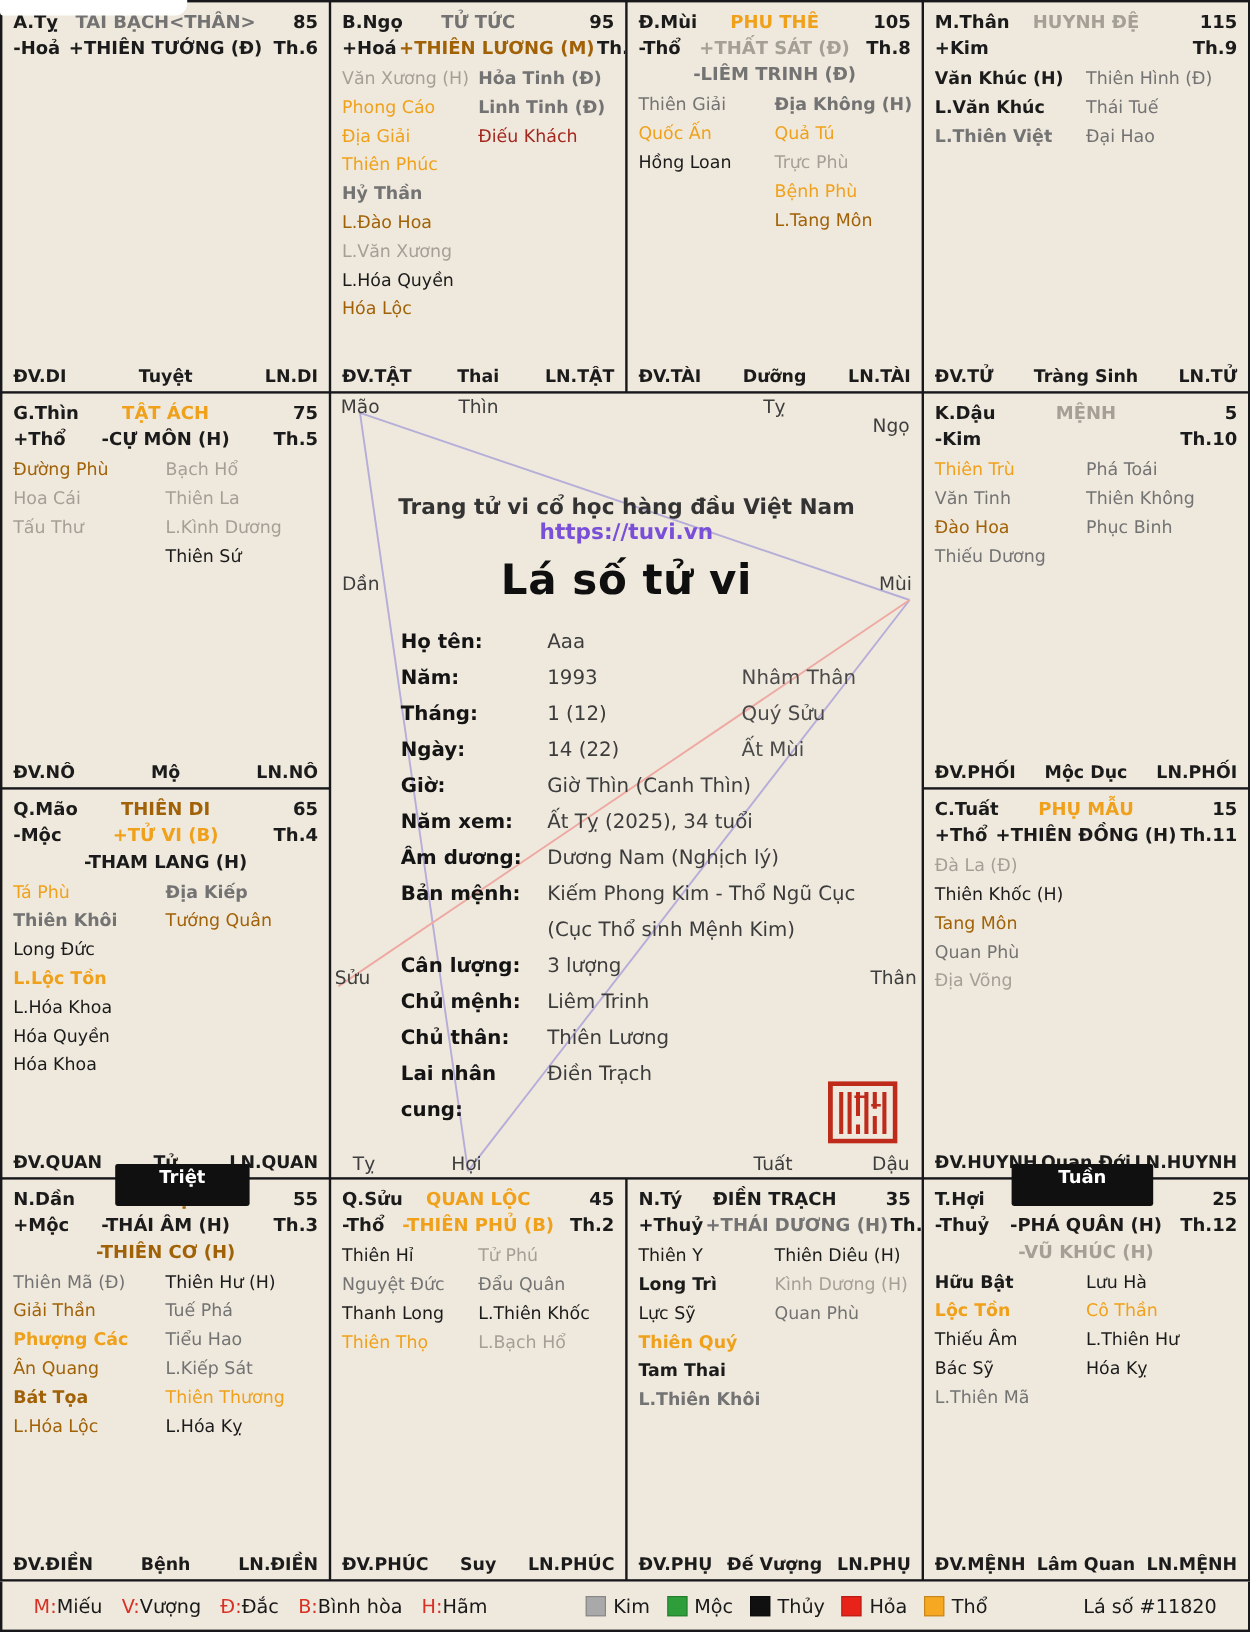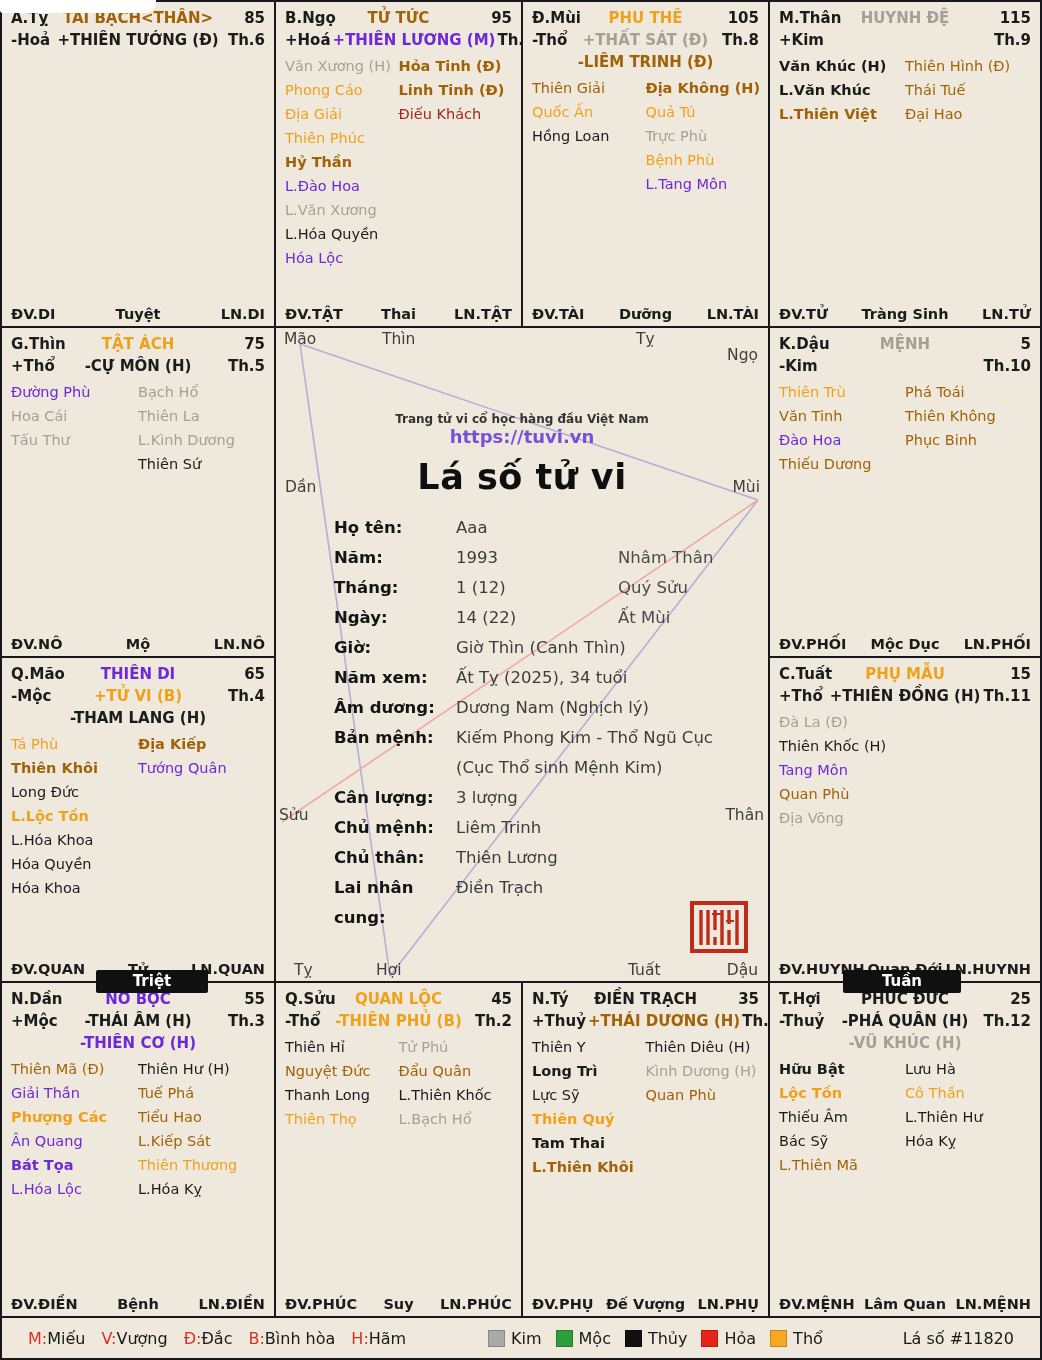--- a/index.html
+++ b/index.html
@@ -19,42 +19,42 @@
   .hrow{display:grid;grid-template-columns:1fr auto 1fr;font-weight:700;font-size:15px;line-height:22px;align-items:baseline;}
   .hrow .l{text-align:left;white-space:nowrap}.hrow .c{text-align:center;white-space:nowrap;padding:0 2px}.hrow .r{text-align:right;white-space:nowrap}
   .mstar2{text-align:center;font-weight:700;font-size:15px;line-height:22px;}
   .cols{display:flex;margin-top:3px;}
   .col{width:50%;font-size:14.5px;line-height:24px;}
   .col span{display:block;white-space:nowrap;}
   .foot{position:absolute;left:9px;right:9px;bottom:4px;display:grid;
         grid-template-columns:1fr auto 1fr;font-size:14.5px;font-weight:700;}
   .foot .f-l{text-align:left}.foot .f-c{text-align:center}.foot .f-r{text-align:right}
   
-  .c-red{color:#a16207}.c-dred{color:#a3271f}.c-org{color:#f0a11c}
-  .c-grn{color:#6d28d9}.c-gry{color:#a5a096}.c-blk{color:#1b1b1b}
+  .c-red{color:#737373}.c-dred{color:#a3271f}.c-org{color:#f0a11c}
+  .c-grn{color:#a16207}.c-gry{color:#a5a096}.c-blk{color:#1b1b1b}
   .b{font-weight:700}
   
   .center{position:relative;font-size:16px;}
   .lines{position:absolute;inset:0;z-index:0;}
   .corner{position:absolute;font-size:15.5px;color:#3e3e3e;z-index:1;}
   .pos-t1{left:8px;top:2px}.pos-t2{left:106px;top:2px}.pos-t3{left:360px;top:2px}.pos-t4{right:10px;top:18px}
   .pos-l1{left:9px;top:150px}.pos-r1{right:8px;top:150px}
   .pos-l2{left:3px;top:478px}.pos-r2{right:4px;top:478px}
   .pos-b1{left:18px;bottom:2px}.pos-b2{left:100px;bottom:2px}.pos-b3{left:352px;bottom:2px}.pos-b4{right:10px;bottom:2px}
-  .brand{position:relative;z-index:1;text-align:center;margin-top:84px;font-size:12px;font-weight:700;color:#333;}
+  .brand{position:relative;z-index:1;text-align:center;margin-top:84px;font-size:18px;font-weight:700;color:#333;}
   .url{position:relative;z-index:1;text-align:center;font-size:18px;font-weight:700;color:#7a4fd8;margin-top:0;display:block;text-decoration:none;}
   .ctitle{position:relative;z-index:1;text-align:center;font-size:35px;font-weight:700;color:#0f0f0f;margin-top:10px;letter-spacing:.5px;}
   #info{position:relative;z-index:1;margin:16px 0 0 58px;}
   .irow{display:flex;font-size:16.5px;line-height:30px;}
   .ilabel{width:122px;font-weight:700;color:#141414;flex:none;}
   .ival{width:162px;color:#3c3c3c;flex:none;white-space:nowrap;}
   .iextra{color:#4a4a4a;white-space:nowrap;}
   .seal{position:absolute;right:20px;bottom:28px;z-index:1;}
   
-  .badge{position:absolute;height:23px;line-height:23px;background:#101010;color:#fff;
+  .badge{position:absolute;height:35px;line-height:23px;background:#101010;color:#fff;
          text-align:center;font-size:15px;font-weight:700;z-index:6;border-radius:2px;}
   #triet{left:96px;top:970px;width:112px;}
   #tuan{left:843px;top:970px;width:118px;}
   
   #legend{position:absolute;left:0;top:1318px;width:1042px;height:42px;box-sizing:border-box;
           border:2px solid #17171c;border-top:0;background:#efe9dd;display:flex;align-items:center;
           padding:0 26px;font-size:16px;}
   .bitem{margin-right:16px;white-space:nowrap;}
   .bk{color:#d93025}.bname{color:#191919}
   #elem-group{display:flex;align-items:center;margin-left:auto;}

